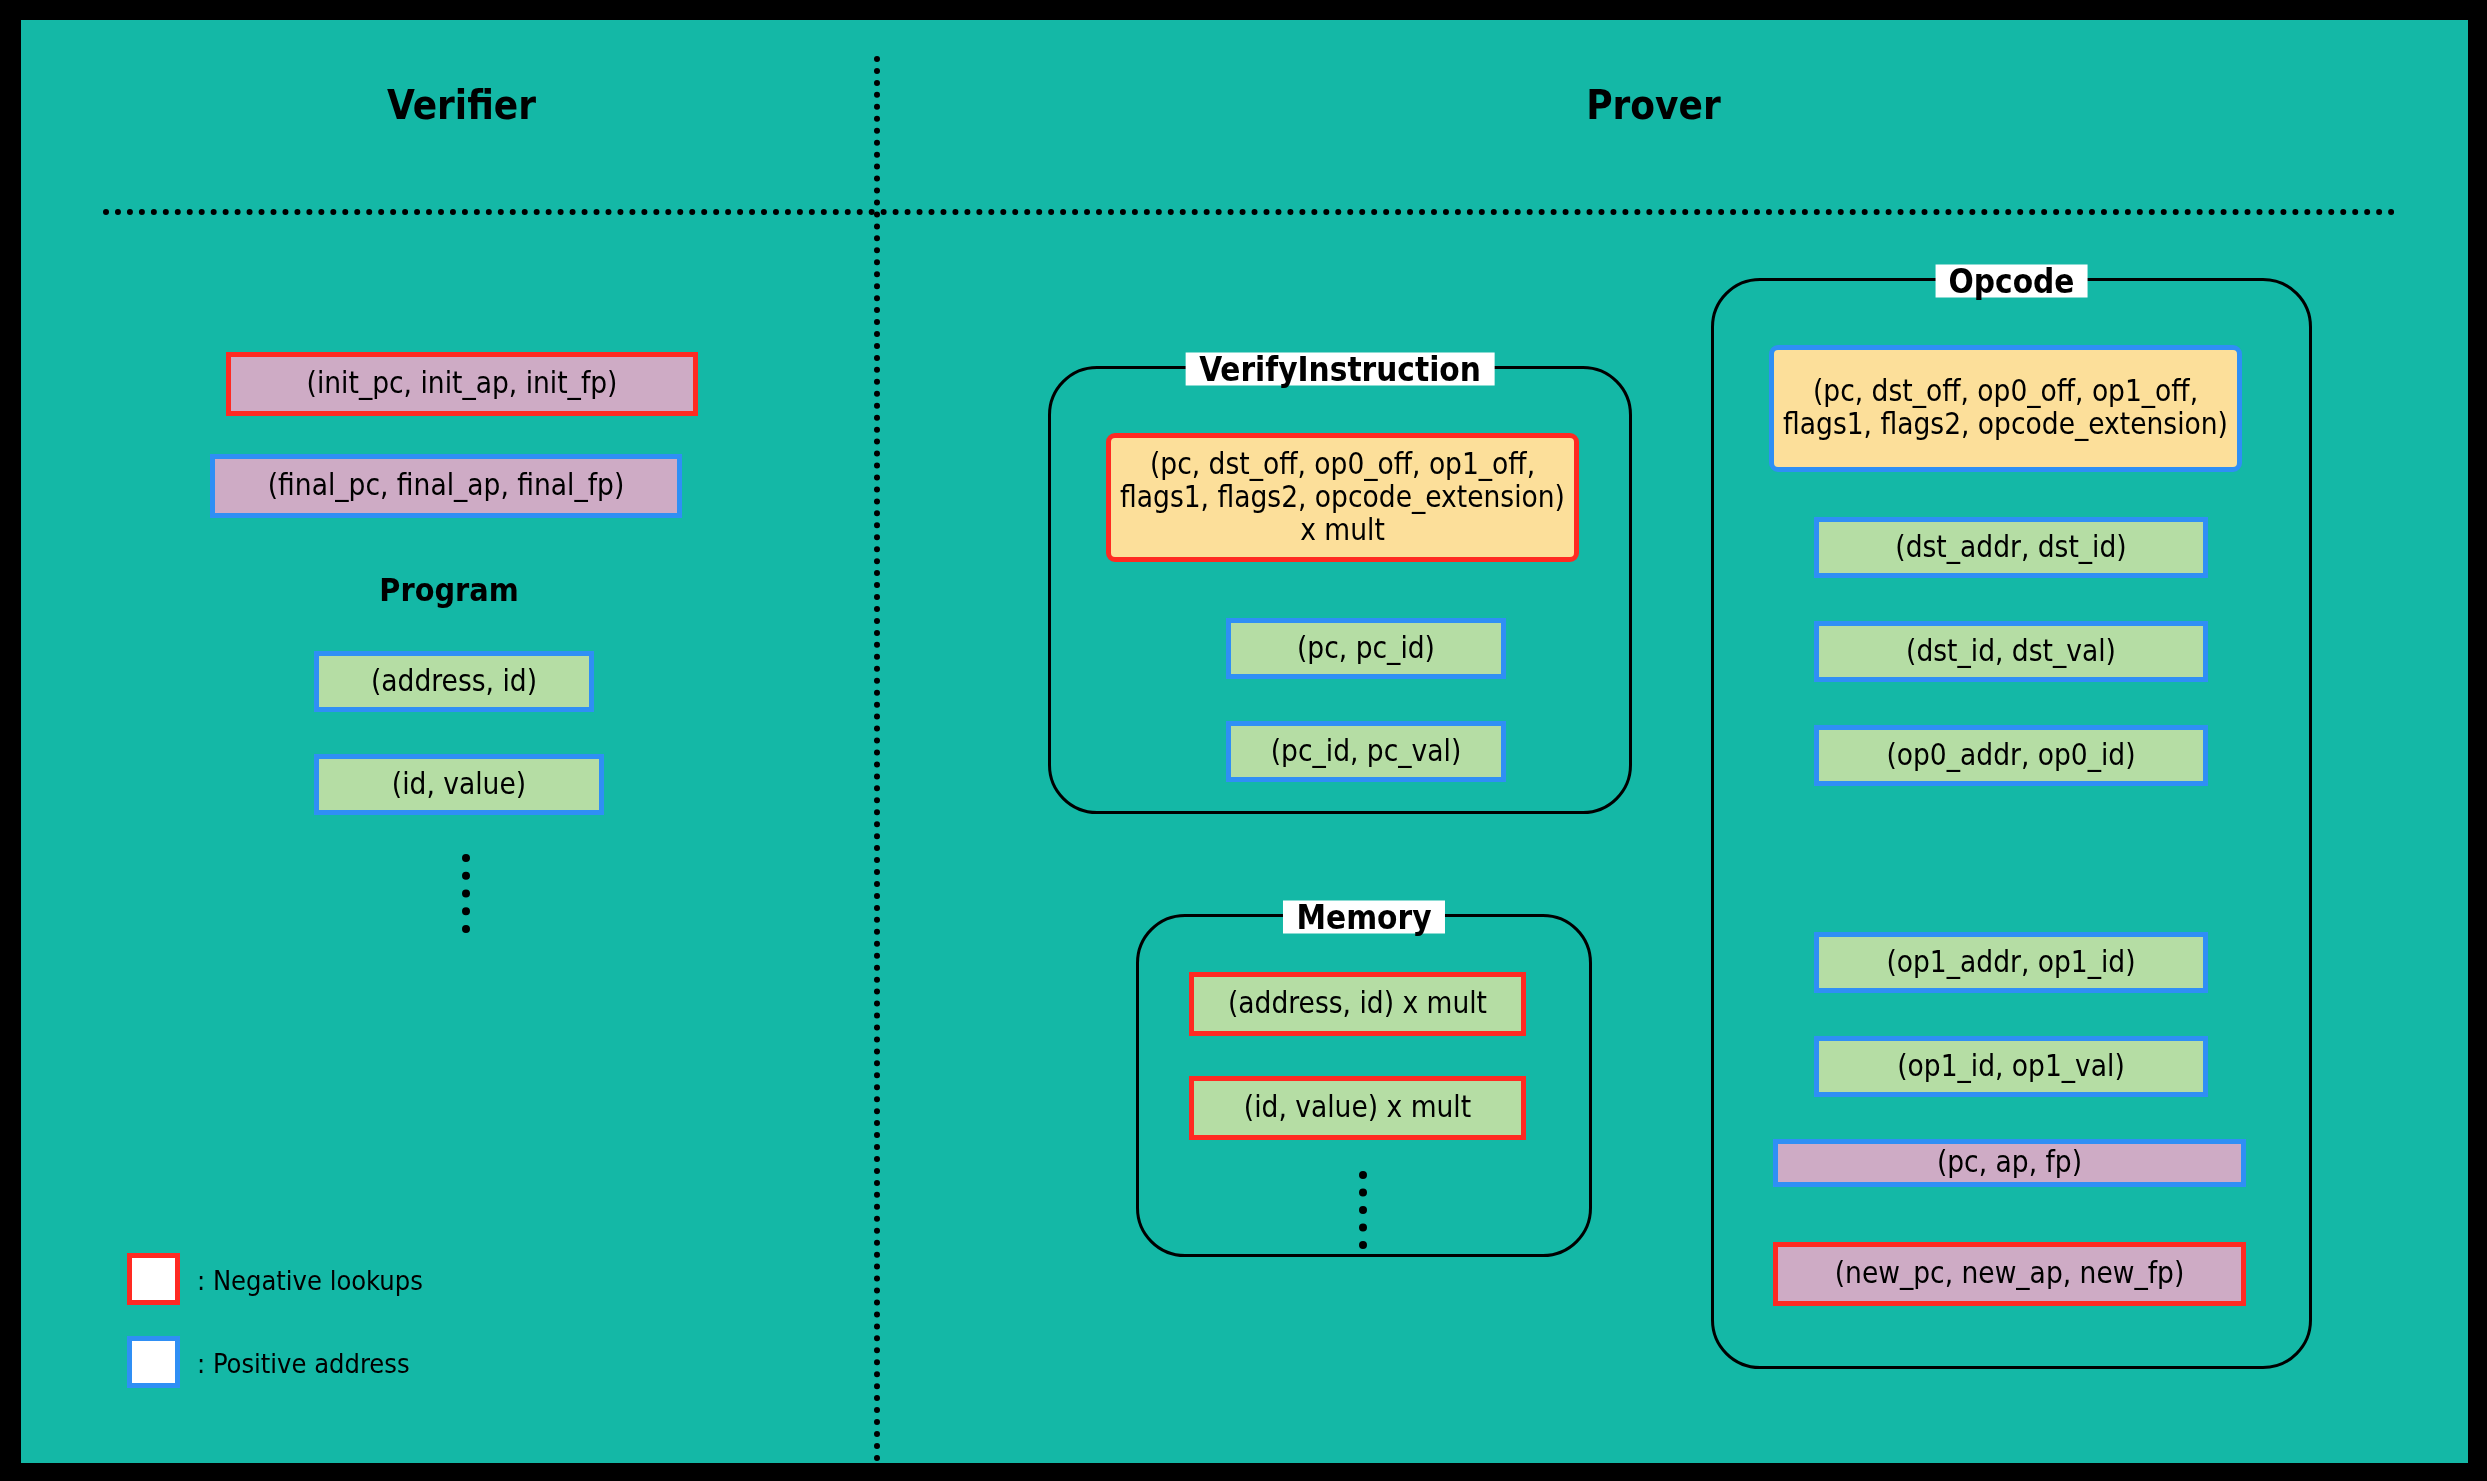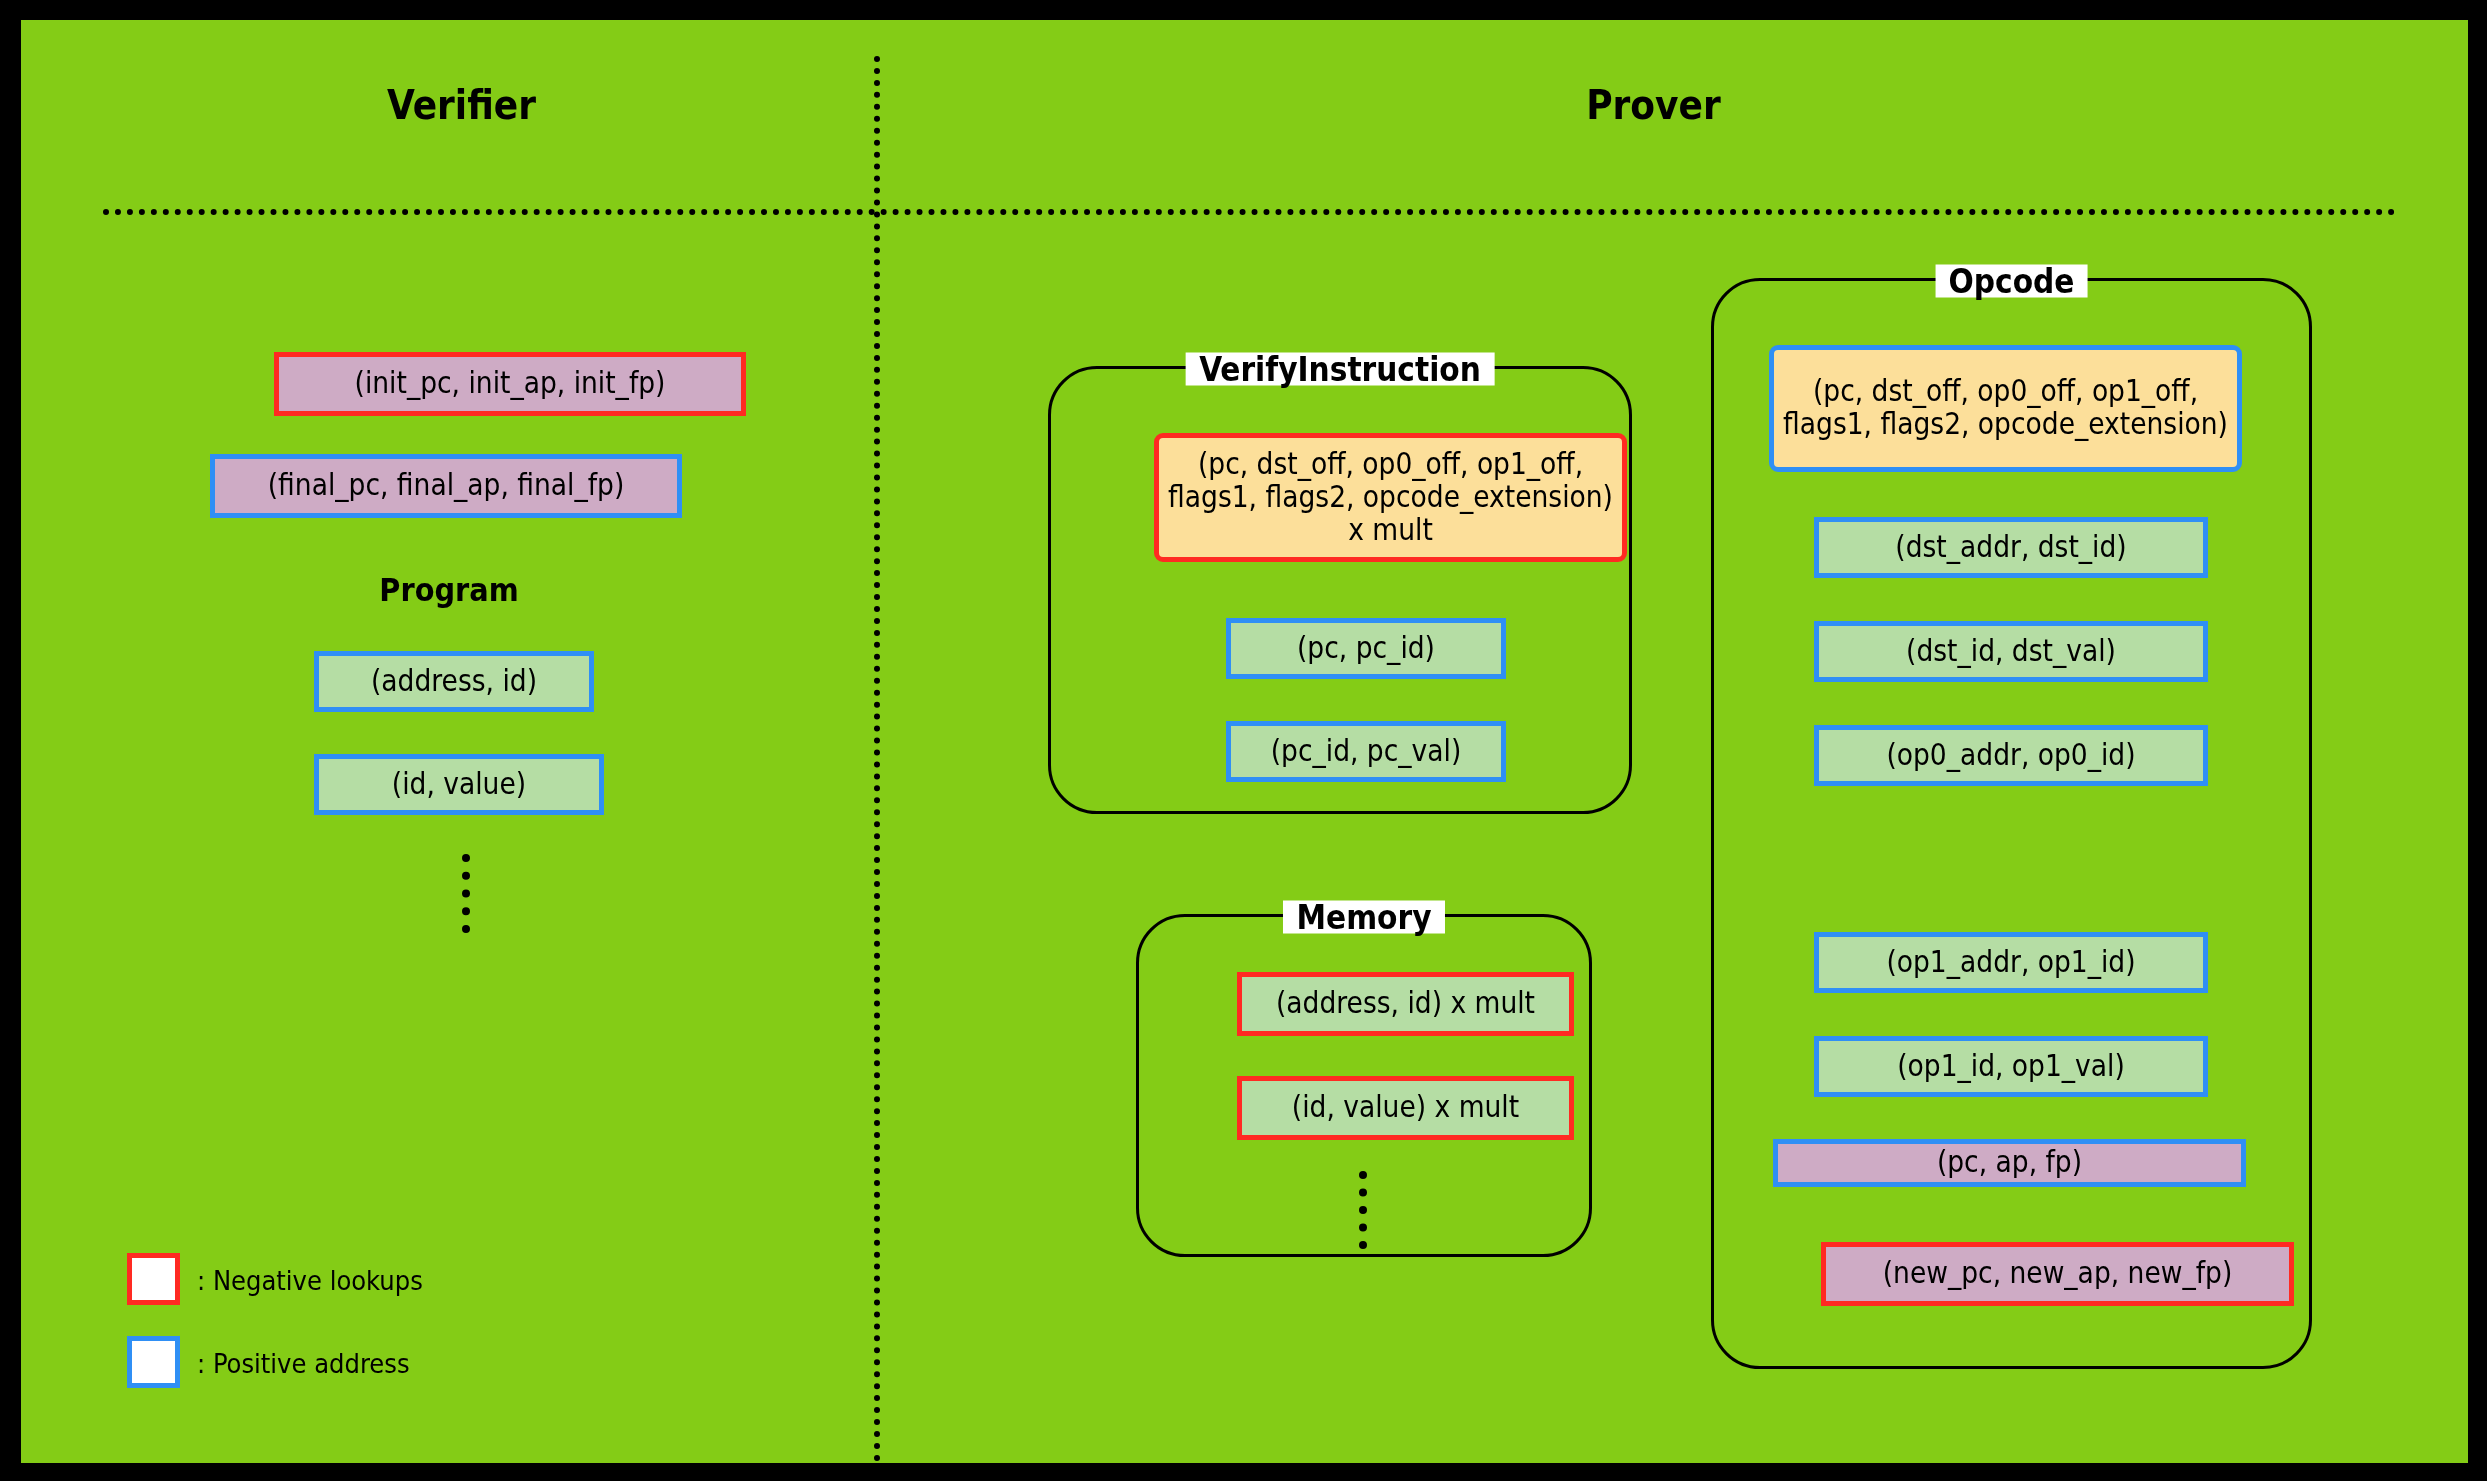--- a/index.html
+++ b/index.html
@@ -1,21 +1,21 @@
 <!DOCTYPE html>
 <html style="font-size:8.3px"><head>
 <meta charset="utf-8">
 <style>
   html,body{margin:0;padding:0;background:#000;}
   body{width:2487px;height:1482px;font-family:"DejaVu Sans Condensed","Liberation Sans",sans-serif;}
 
   #canvas{
     position:absolute;left:21px;top:19.7px;
     width:2447px;height:1443px;
-    background:#84cc16;
+    background:#14b8a6;
     overflow:hidden;
   }
 
   
   .h-dotted{
     position:absolute;
     height:0;
     border-top:6.7px dotted #000;
   }
   .v-dotted{
@@ -72,21 +72,21 @@
     box-sizing:border-box;
     display:flex;
     align-items:center;
     justify-content:center;
     text-align:center;
     font-size:29.5px;
     line-height:1.12;
     color:#000;
     padding:2.1px 5.2px;
   }
-  .chip.neg{border:5.2px solid #ff2a22;margin-left:48px;}
+  .chip.neg{border:5.2px solid #ff2a22;}
   .chip.pos{border:5.2px solid #2f8ff5;}
   .chip.purple{background:#ceabc5;}
   .chip.green{background:#b5dda4;}
   .chip.yellow{background:#fcdf9a;border-radius:9px;}
 
   
   .vdots{
     position:absolute;
     width:0;
     border-left:8.3px dotted #000;

